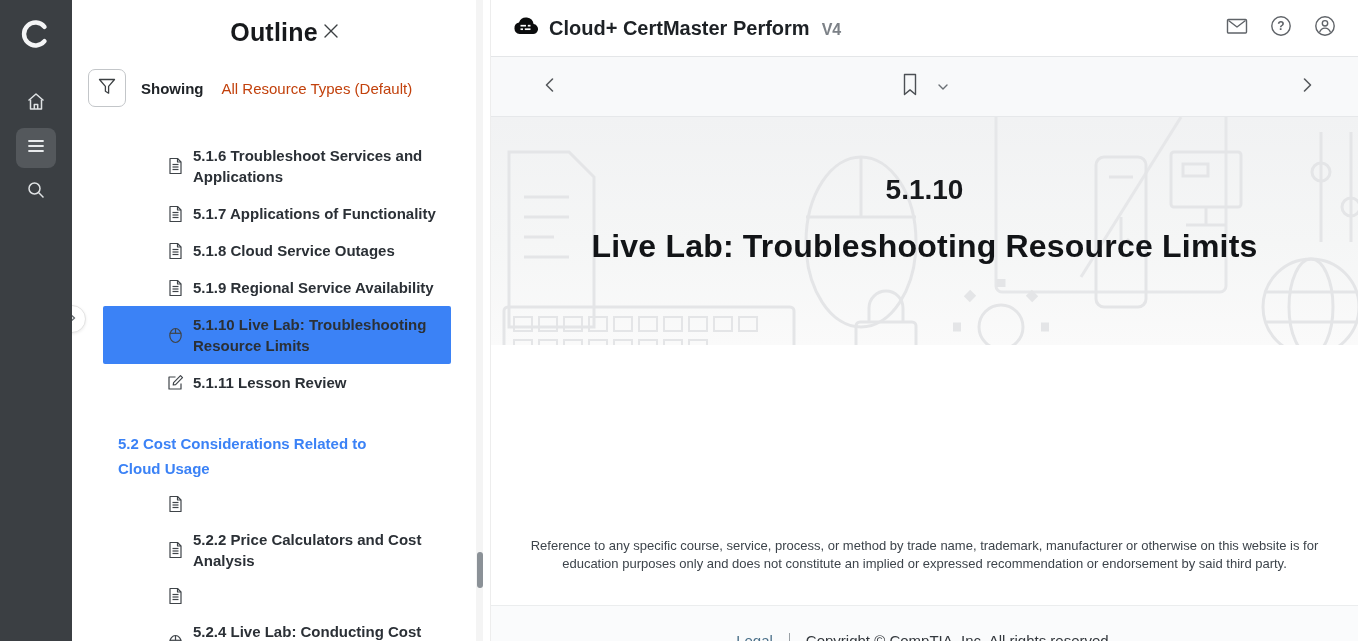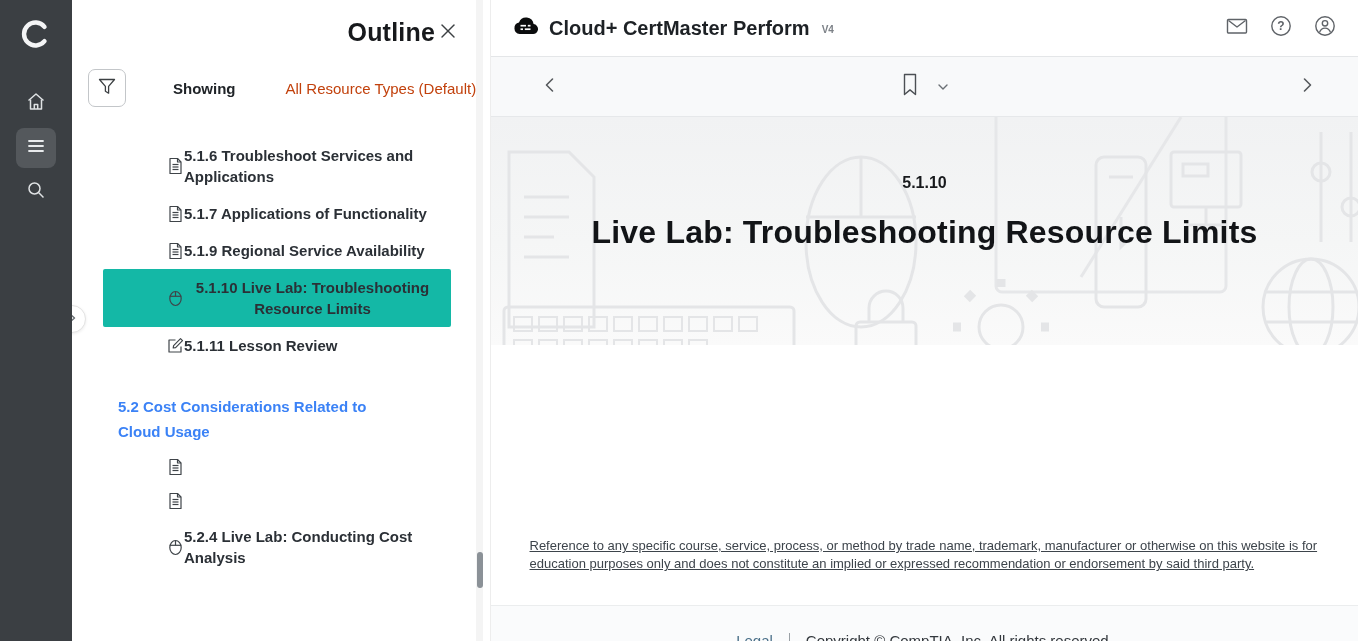--- a/index.html
+++ b/index.html
@@ -20,39 +20,39 @@
   .rail-btn {
     width:40px; height:40px; border-radius:8px; margin-top:4px;
     display:flex; align-items:center; justify-content:center;
   }
   .rail-btn.home { margin-top:28px; }
   .rail-btn.active { background:#54585c; }
 
   
   .outline-wrap { width:418px; flex:0 0 418px; position:relative; background:#fff; z-index:5; }
   .outline-panel { width:411px; height:641px; background:#fff; position:relative; overflow:hidden; }
-  .outline-header { display:flex; align-items:center; justify-content:flex-end; padding:18px 22px 0 17px;margin-left:24px; }
+  .outline-header { display:flex; align-items:center; justify-content:center; padding:18px 22px 0 17px;margin-left:24px; }
   .outline-title { font-size:25px; font-weight:700; color:#17191c; letter-spacing:.2px; }
   .outline-close { width:26px; height:26px; display:flex; align-items:center; justify-content:center; }
-  .filter-row { display:flex; align-items:center; margin:22px 0 0 16px;gap:32px; }
+  .filter-row { display:flex; align-items:center; margin:22px 0 0 16px; }
   .filter-btn {
     width:38px; height:38px; border:1px solid #c3c6c9; border-radius:7px; background:#fff;
     display:flex; align-items:center; justify-content:center;
   }
   .filter-showing { font-weight:700; font-size:15px; margin-left:15px; color:#202428; }
   .filter-value { font-size:15px; margin-left:18px; color:#c2410c; }
 
   .outline-list { margin-top:30px; }
   .o-item {
-    display:flex; align-items:center; 
+    display:flex; align-items:center; gap:9px;
     margin:0 32px 0 31px; padding:8px 10px 8px 64px;
     font-size:15px; font-weight:700; color:#2b3036; line-height:21px;
     border-radius:2px;
   }
-  .o-item.selected { background:#14b8a6;text-align:center; }
+  .o-item.selected { background:#3b82f6; }
   .o-item .o-icon { flex:0 0 17px; display:flex; align-items:center; justify-content:center; }
   .o-section {
     margin:22px 40px 6px 46px; font-size:15px; font-weight:700; color:#3b82f6; line-height:25px;
     max-width:295px; padding-top:8px;
   }
   
   .outline-track { position:absolute; top:0; right:0; width:7px; height:641px; background:#f4f4f4; }
   .outline-thumb { position:absolute; left:1px; width:6px; top:552px; height:36px; background:#8b9197; border-radius:4px; }
   .expand-btn {
     position:absolute; left:-14px; top:305px; width:28px; height:28px; border-radius:50%;
@@ -61,46 +61,46 @@
   }
 
   
   .main { width:868px; flex:1 1 auto; display:flex; flex-direction:column; position:relative; background:#fff; border-left:1px solid #ededed; }
   .app-header {
     height:57px; background:#fff; border-bottom:1px solid #e4e6e8;
     display:flex; align-items:center; padding:7px 20px;
   }
   .app-title-group { display:flex; align-items:center; gap:10px; }
   .app-title { font-size:20px; font-weight:700; color:#1d2125; }
-  .app-version { font-size:10px; font-weight:700; color:#7c8187; margin-left:2px; margin-top:3px; }
+  .app-version { font-size:16px; font-weight:700; color:#7c8187; margin-left:2px; margin-top:3px; }
   .header-icons { margin-left:auto; display:flex; align-items:center; gap:18px; }
   .hdr-icon { width:26px; height:26px; display:flex; align-items:center; justify-content:center; }
 
   .nav-bar {
     height:60px; background:#f8f9fa; border-bottom:1px solid #e6e8ea;
     display:flex; align-items:center; position:relative; z-index:2;
   }
   .nav-left { margin-left:46px; width:26px; height:26px; display:flex; align-items:center; justify-content:center; }
   .nav-right { margin-left:auto; margin-right:38px; width:26px; height:26px; display:flex; align-items:center; justify-content:center; }
   .nav-center { position:absolute; left:50%; transform:translateX(-50%); display:flex; align-items:center; gap:16px; }
   .nav-bookmark,.nav-caret { display:flex; align-items:center; justify-content:center; }
 
   .banner {
     height:228px; position:relative; overflow:hidden;
     background:linear-gradient(180deg,#f1f2f3 0%,#f5f6f6 55%,#fafafa 100%);
   }
   .banner .doodle { position:absolute; }
   .banner-text { position:relative; z-index:2; text-align:center; }
-  .banner-number { font-size:16px; font-weight:700; color:#17191c; margin-top:57px; }
+  .banner-number { font-size:28px; font-weight:700; color:#17191c; margin-top:57px; }
   .banner-title { font-size:32px; font-weight:700; color:#121417; margin-top:22px; letter-spacing:.2px;text-align:center; }
 
   .content-body { flex:1 1 auto; background:#fff; position:relative; }
   .disclaimer {
     position:absolute; top:192px; left:50%; transform:translateX(-50%);
-    width:790px; font-size:13px; line-height:18px; color:#3d444b;text-decoration:underline;
+    width:790px; text-align:center; font-size:13px; line-height:18px; color:#3d444b;
   }
   .footer {
     height:36px; background:#fafbfc; border-top:1px solid #ebedee;
     display:flex; justify-content:center; overflow:hidden;
   }
   .footer-inner { display:flex; align-items:flex-start; gap:16px; padding-top:26px; font-size:15px; }
   .footer-legal { color:#4b7089; font-weight:400; }
   .footer-divider { width:1px; height:22px; background:#9aa0a5; margin-top:1px; }
   .footer-copy { color:#33383d; }
 </style>
@@ -195,20 +195,32 @@
         <div class="o-item" data-interactable="true">
           <span class="o-icon" data-interactable="false">
             <svg width="15" height="18" viewBox="0 0 15 18" fill="none" stroke="#3f4449" stroke-width="1.2" stroke-linejoin="round">
               <path d="M2 1.5h7.5L13 5v11.5H2z"></path>
               <path d="M9.5 1.5V5H13"></path>
               <line x1="4.5" y1="7.5" x2="10.5" y2="7.5"></line>
               <line x1="4.5" y1="10" x2="10.5" y2="10"></line>
               <line x1="4.5" y1="12.5" x2="10.5" y2="12.5"></line>
             </svg>
           </span>
+          <span data-interactable="false">5.1.8 Cloud Service Outages</span>
+        </div>
+        <div class="o-item" data-interactable="true">
+          <span class="o-icon" data-interactable="false">
+            <svg width="15" height="18" viewBox="0 0 15 18" fill="none" stroke="#3f4449" stroke-width="1.2" stroke-linejoin="round">
+              <path d="M2 1.5h7.5L13 5v11.5H2z"></path>
+              <path d="M9.5 1.5V5H13"></path>
+              <line x1="4.5" y1="7.5" x2="10.5" y2="7.5"></line>
+              <line x1="4.5" y1="10" x2="10.5" y2="10"></line>
+              <line x1="4.5" y1="12.5" x2="10.5" y2="12.5"></line>
+            </svg>
+          </span>
           <span data-interactable="false">5.1.9 Regional Service Availability</span>
         </div>
         <div class="o-item selected" data-interactable="true">
           <span class="o-icon" data-interactable="false">
             <svg width="15" height="17" viewBox="0 0 15 17" fill="none" stroke="#3f4449" stroke-width="1.2">
               <ellipse cx="7.5" cy="8.5" rx="5.7" ry="7"></ellipse>
               <line x1="1.8" y1="6.3" x2="13.2" y2="6.3"></line>
               <line x1="7.5" y1="1.5" x2="7.5" y2="6.3"></line>
             </svg>
           </span>
@@ -227,20 +239,32 @@
         <div class="o-item" data-interactable="true">
           <span class="o-icon" data-interactable="false">
             <svg width="15" height="18" viewBox="0 0 15 18" fill="none" stroke="#3f4449" stroke-width="1.2" stroke-linejoin="round">
               <path d="M2 1.5h7.5L13 5v11.5H2z"></path>
               <path d="M9.5 1.5V5H13"></path>
               <line x1="4.5" y1="7.5" x2="10.5" y2="7.5"></line>
               <line x1="4.5" y1="10" x2="10.5" y2="10"></line>
               <line x1="4.5" y1="12.5" x2="10.5" y2="12.5"></line>
             </svg>
           </span>
+        </div>
+        <div class="o-item" data-interactable="true">
+          <span class="o-icon" data-interactable="false">
+            <svg width="15" height="18" viewBox="0 0 15 18" fill="none" stroke="#3f4449" stroke-width="1.2" stroke-linejoin="round">
+              <path d="M2 1.5h7.5L13 5v11.5H2z"></path>
+              <path d="M9.5 1.5V5H13"></path>
+              <line x1="4.5" y1="7.5" x2="10.5" y2="7.5"></line>
+              <line x1="4.5" y1="10" x2="10.5" y2="10"></line>
+              <line x1="4.5" y1="12.5" x2="10.5" y2="12.5"></line>
+            </svg>
+          </span>
+          <span data-interactable="false">5.2.2 Price Calculators and Cost Analysis</span>
         </div>
         <div class="o-item" data-interactable="true">
           <span class="o-icon" data-interactable="false">
             <svg width="15" height="18" viewBox="0 0 15 18" fill="none" stroke="#3f4449" stroke-width="1.2" stroke-linejoin="round">
               <path d="M2 1.5h7.5L13 5v11.5H2z"></path>
               <path d="M9.5 1.5V5H13"></path>
               <line x1="4.5" y1="7.5" x2="10.5" y2="7.5"></line>
               <line x1="4.5" y1="10" x2="10.5" y2="10"></line>
               <line x1="4.5" y1="12.5" x2="10.5" y2="12.5"></line>
             </svg>

